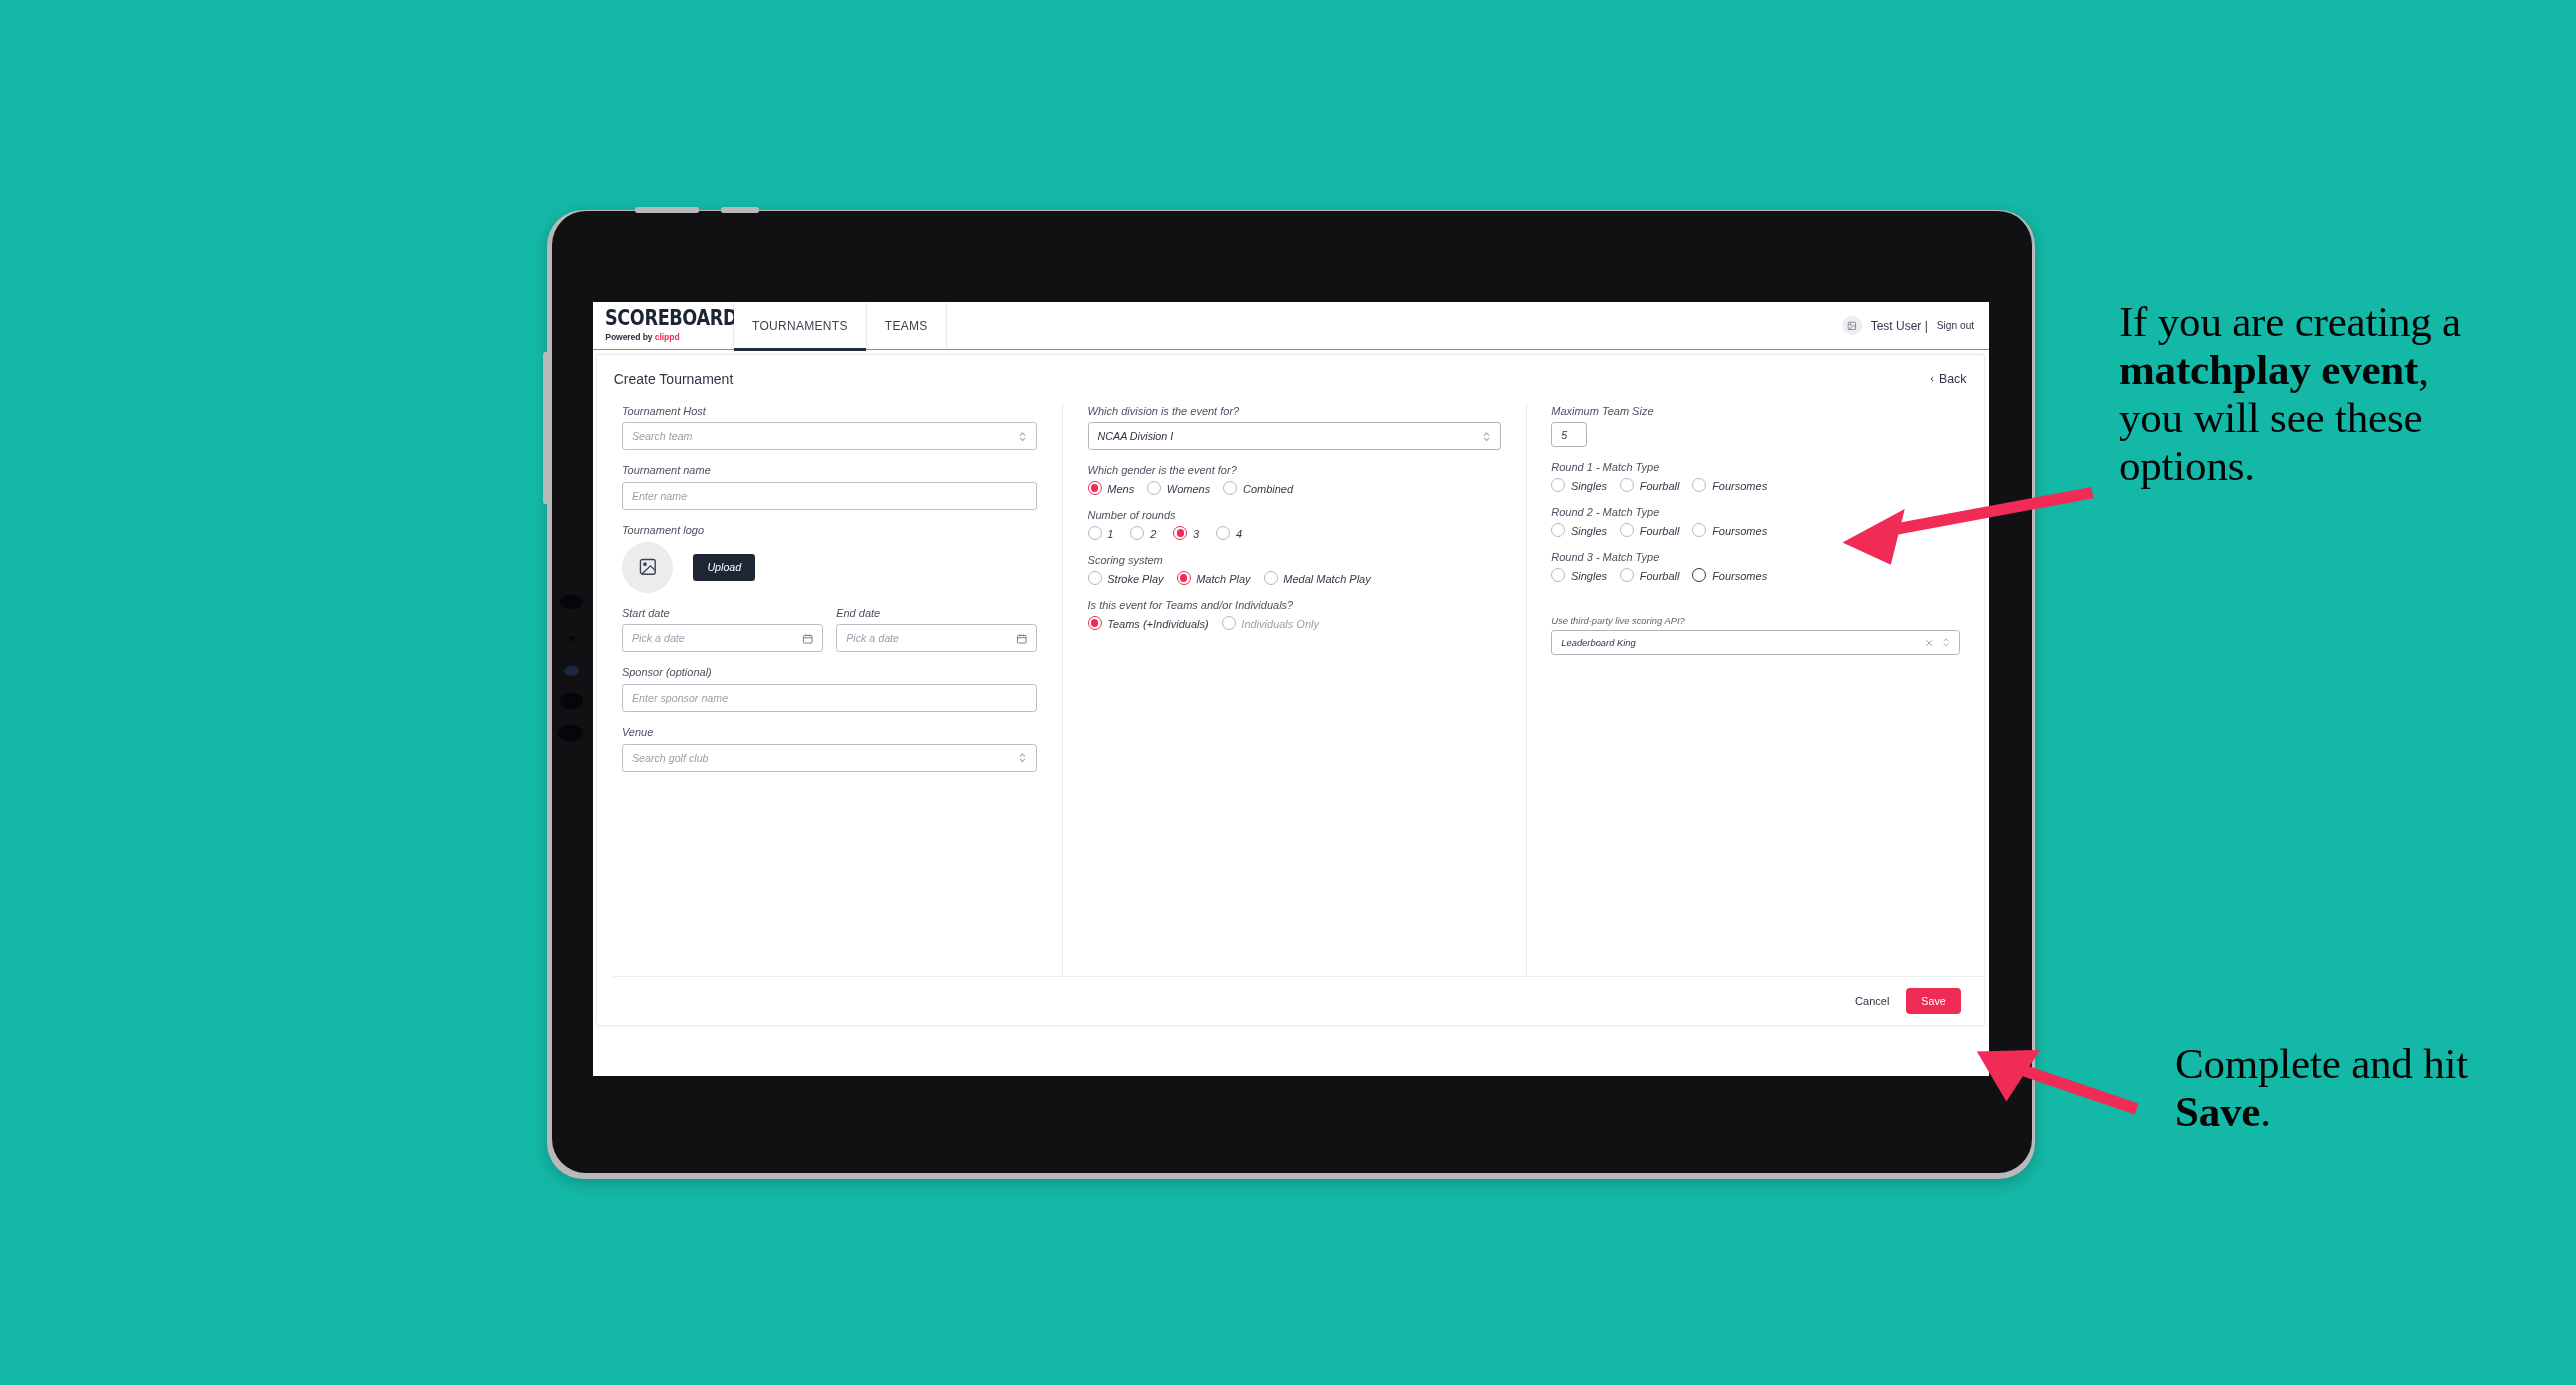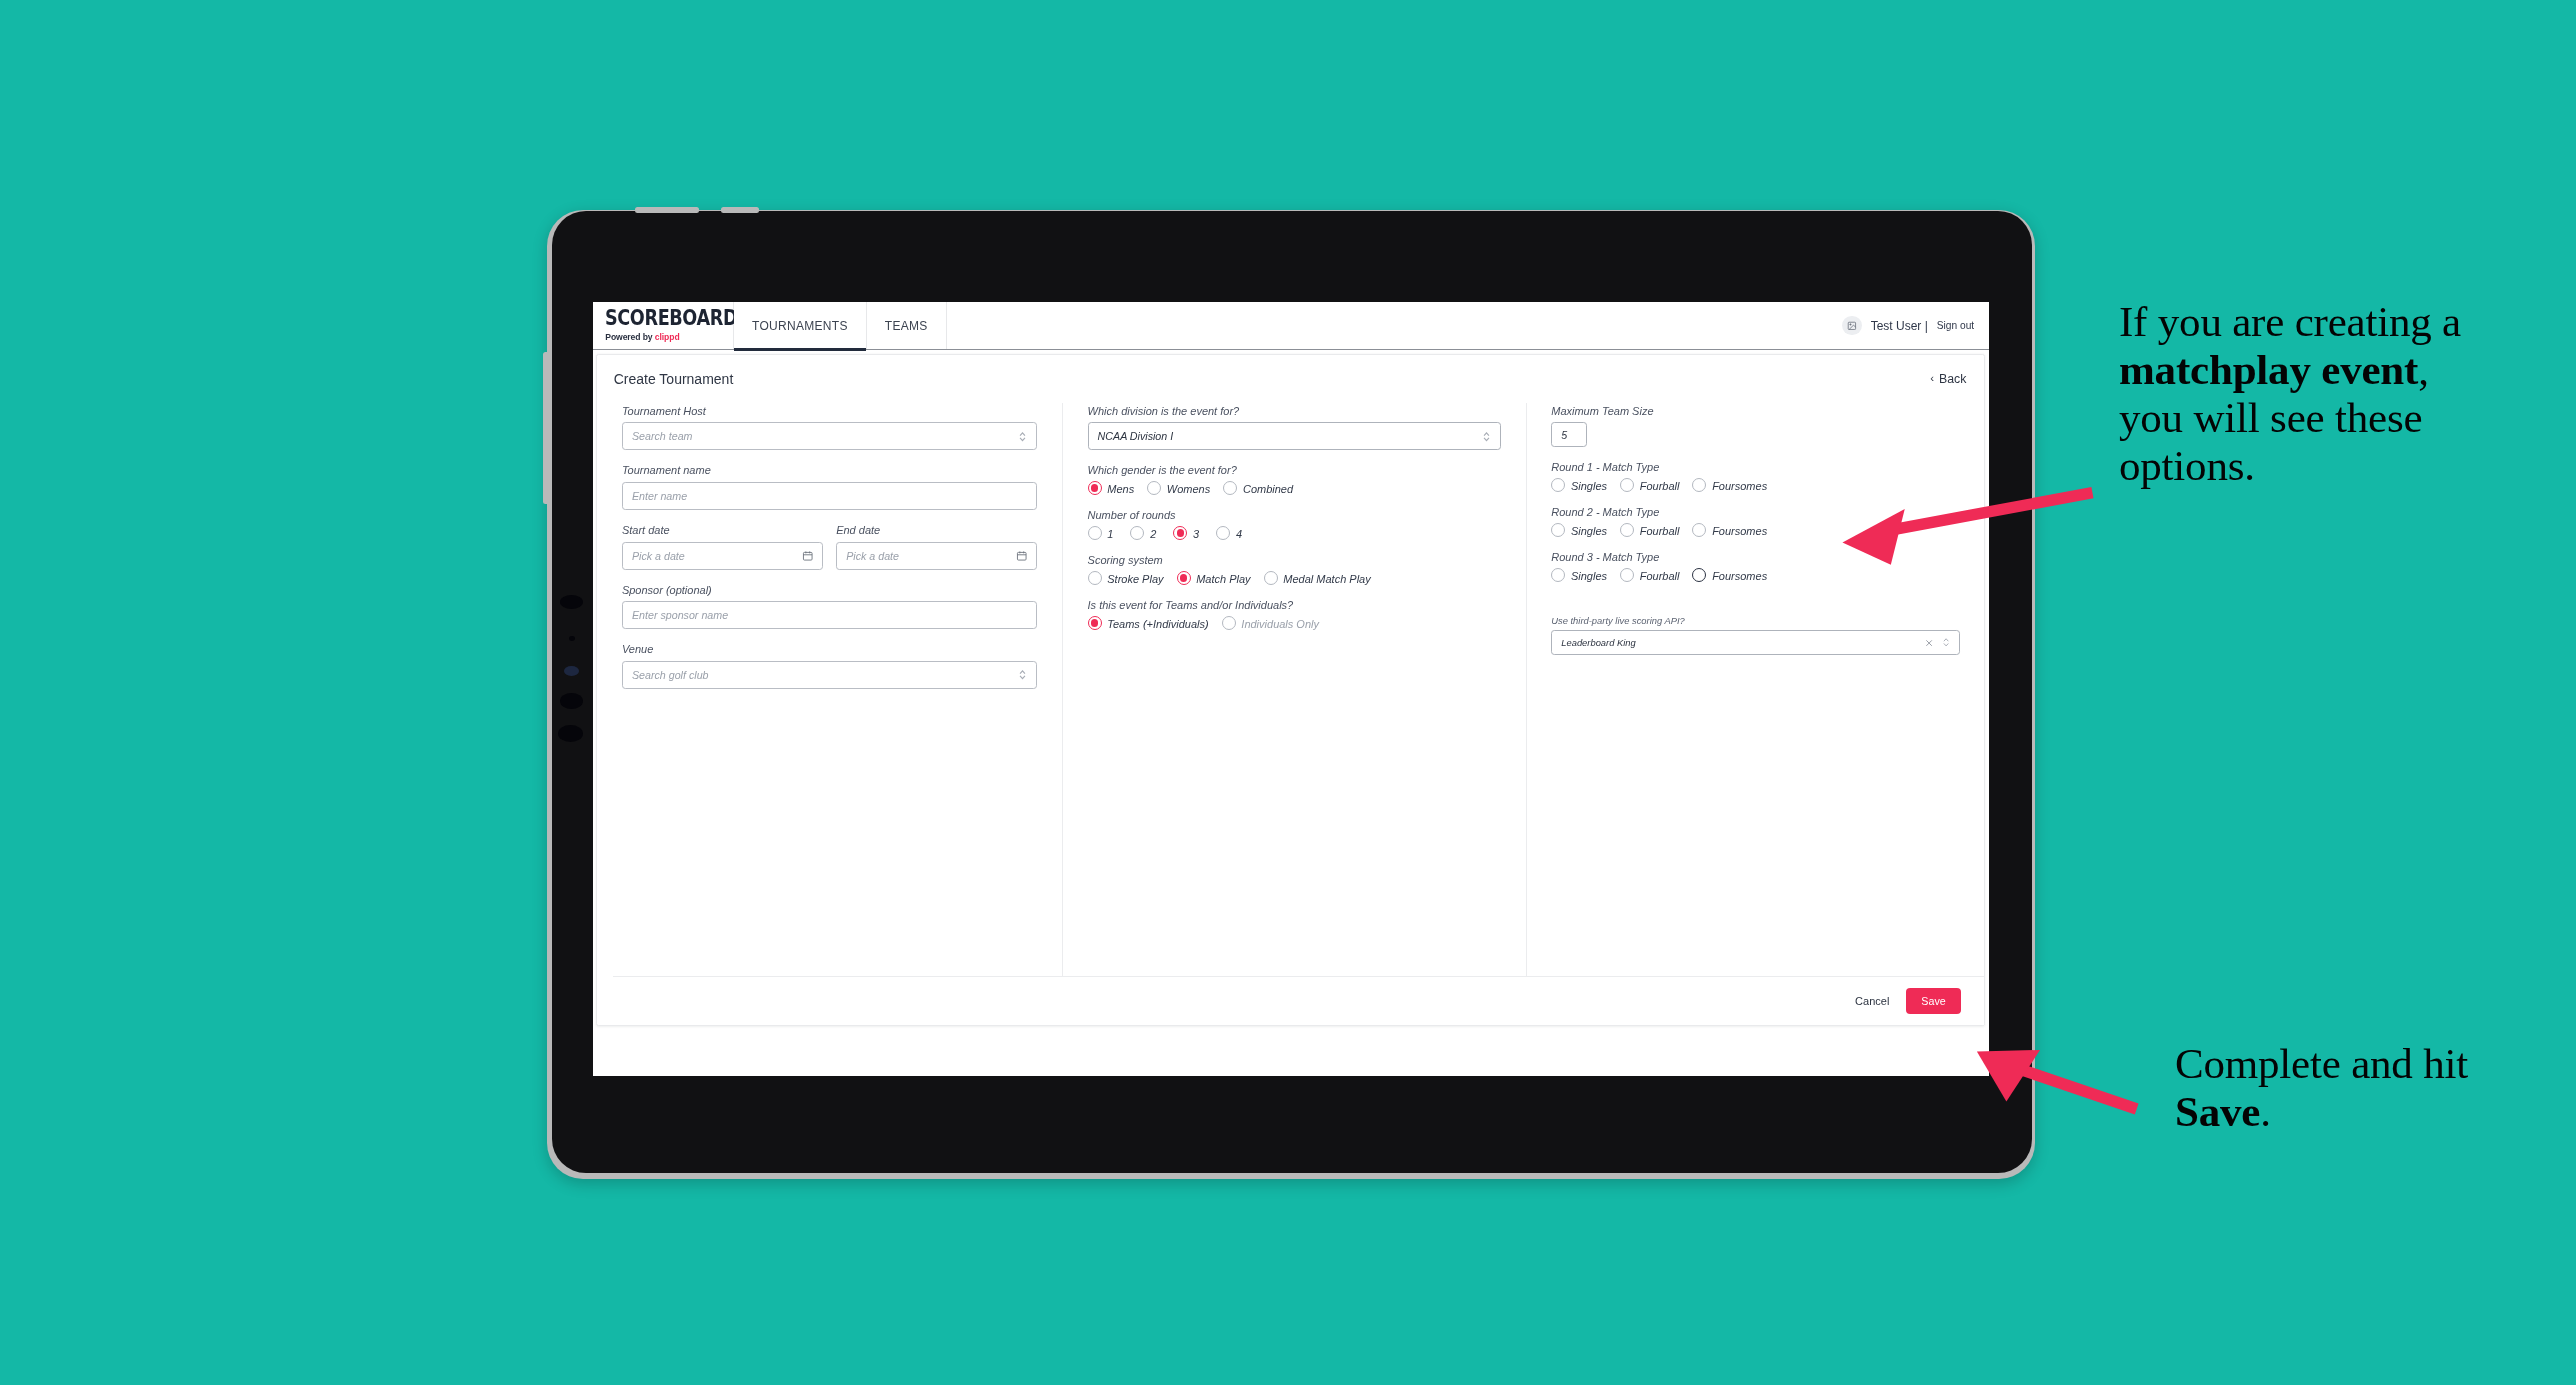--- a/index.html
+++ b/index.html
@@ -335,20 +335,33 @@
             </div>
           </div>
 
           <div class="group">
             <span class="field-label">Tournament name</span>
             <div class="input">
               <span class="val">Enter name</span>
             </div>
           </div>
 
+          <div class="group">
+            <span class="field-label">Tournament logo</span>
+            <div class="logo-row">
+              <div class="logo-circle">
+                <svg viewBox="0 0 24 24" fill="none" stroke="#3b4252" stroke-width="1.7">
+                  <rect x="3" y="3" width="18" height="18" rx="2.5"></rect>
+                    <circle cx="8.5" cy="8.7" r="1.4" fill="#3b4252"></circle>
+                    <path d="M20.5 16l-5.2-5.2L5 20.5"></path>
+                </svg>
+              </div>
+              <div class="upload-btn">Upload</div>
+            </div>
+          </div>
 
           <div class="group row2">
             <div>
               <span class="field-label">Start date</span>
               <div class="input">
                 <span class="val">Pick a date</span>
                 <span class="adorn">
                   <svg width="11.5" height="11.5" viewBox="0 0 24 24" fill="none" stroke="#6e747e" stroke-width="1.9">
                       <rect x="3" y="5" width="18" height="16" rx="2"></rect>
                       <path d="M3 10h18M8 3v4M16 3v4"></path>

